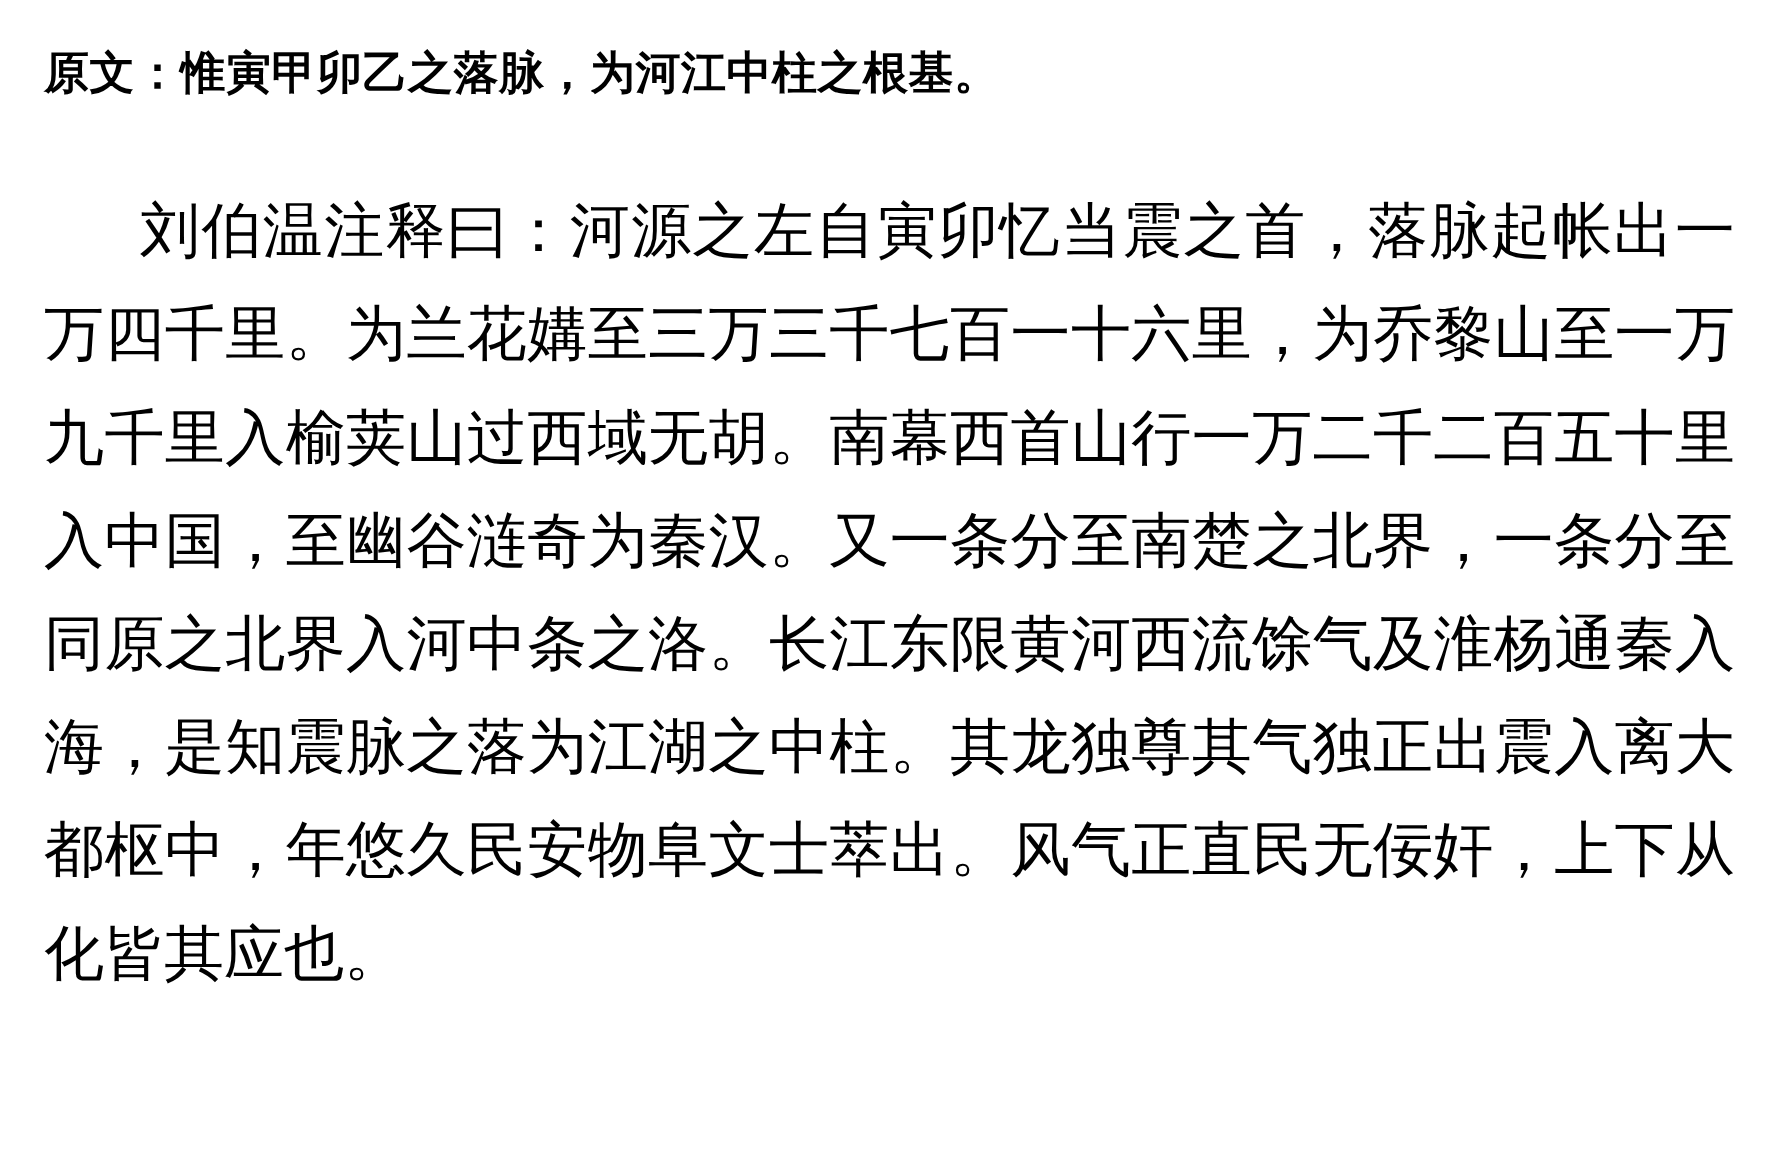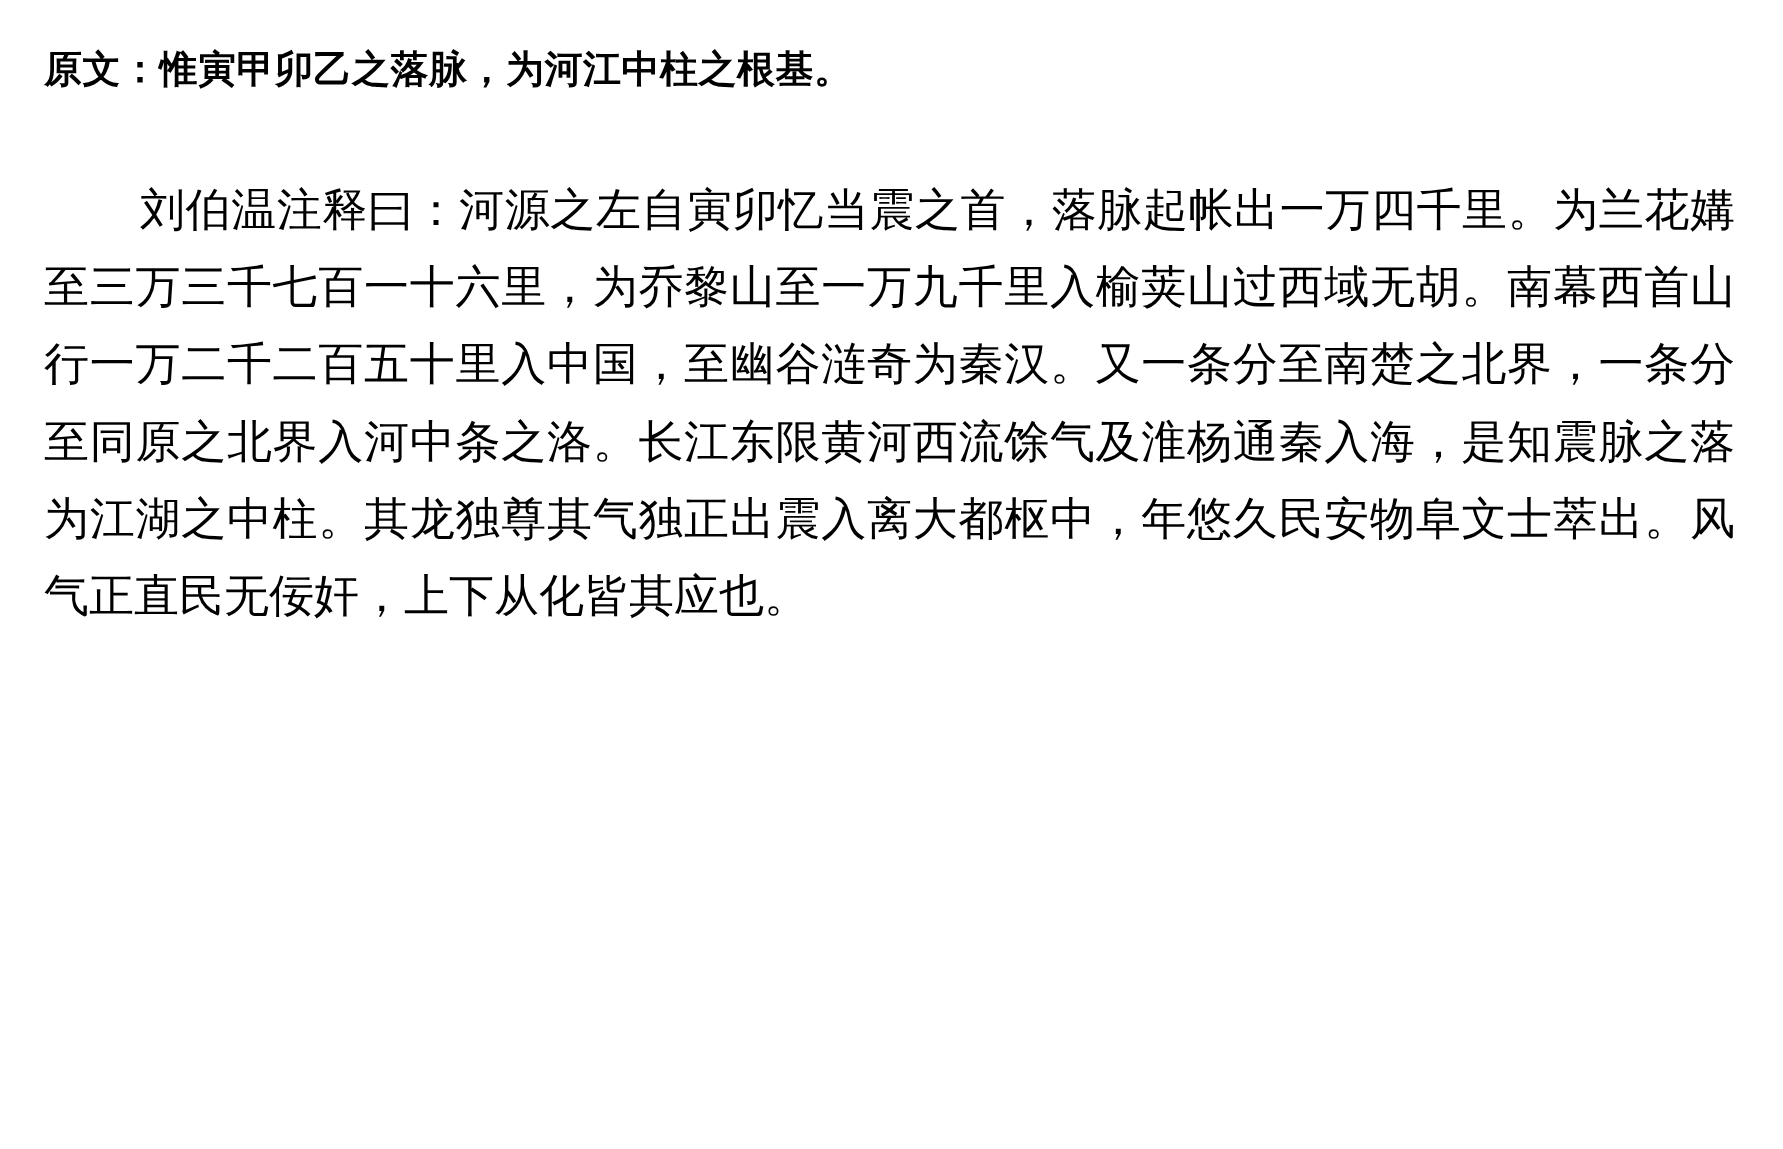--- a/index.html
+++ b/index.html
@@ -11,32 +11,32 @@
     width: 1783px;
     height: 1149px;
     background: #ffffff;
     box-sizing: border-box;
     padding: 45px 40px 0 40px;
     font-family: "DejaVu Serif", "Liberation Serif", serif;
     color: #000000;
     overflow: hidden;
   }
   .heading {
-    font-size: 38px;
+    font-size: 45px;
     font-weight: bold;
     line-height: 1.25;
     letter-spacing: 0.5px;
     margin: 0 0 0 4px;
     white-space: nowrap;
   }
   .body-block {
     margin-top: 78px;
   }
   .paragraph {
-    font-size: 45px;
+    font-size: 60px;
     line-height: 1.72;
     text-align: justify;
     text-justify: inter-character;
     text-indent: 96px;
     margin: 0 8px 0 4px;
     letter-spacing: 0px;
   }
 </style>
 </head>
 <body>

